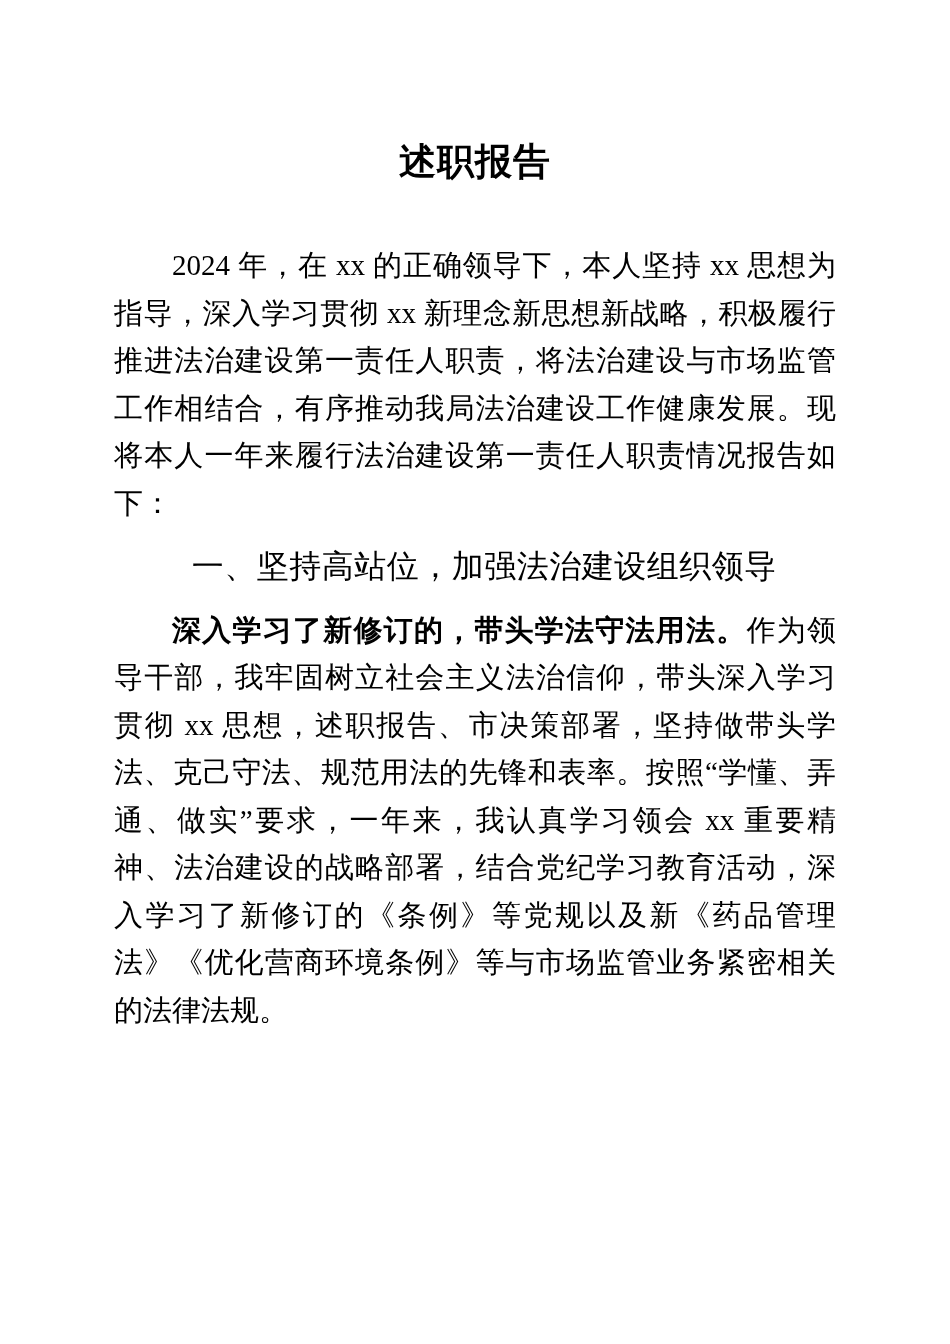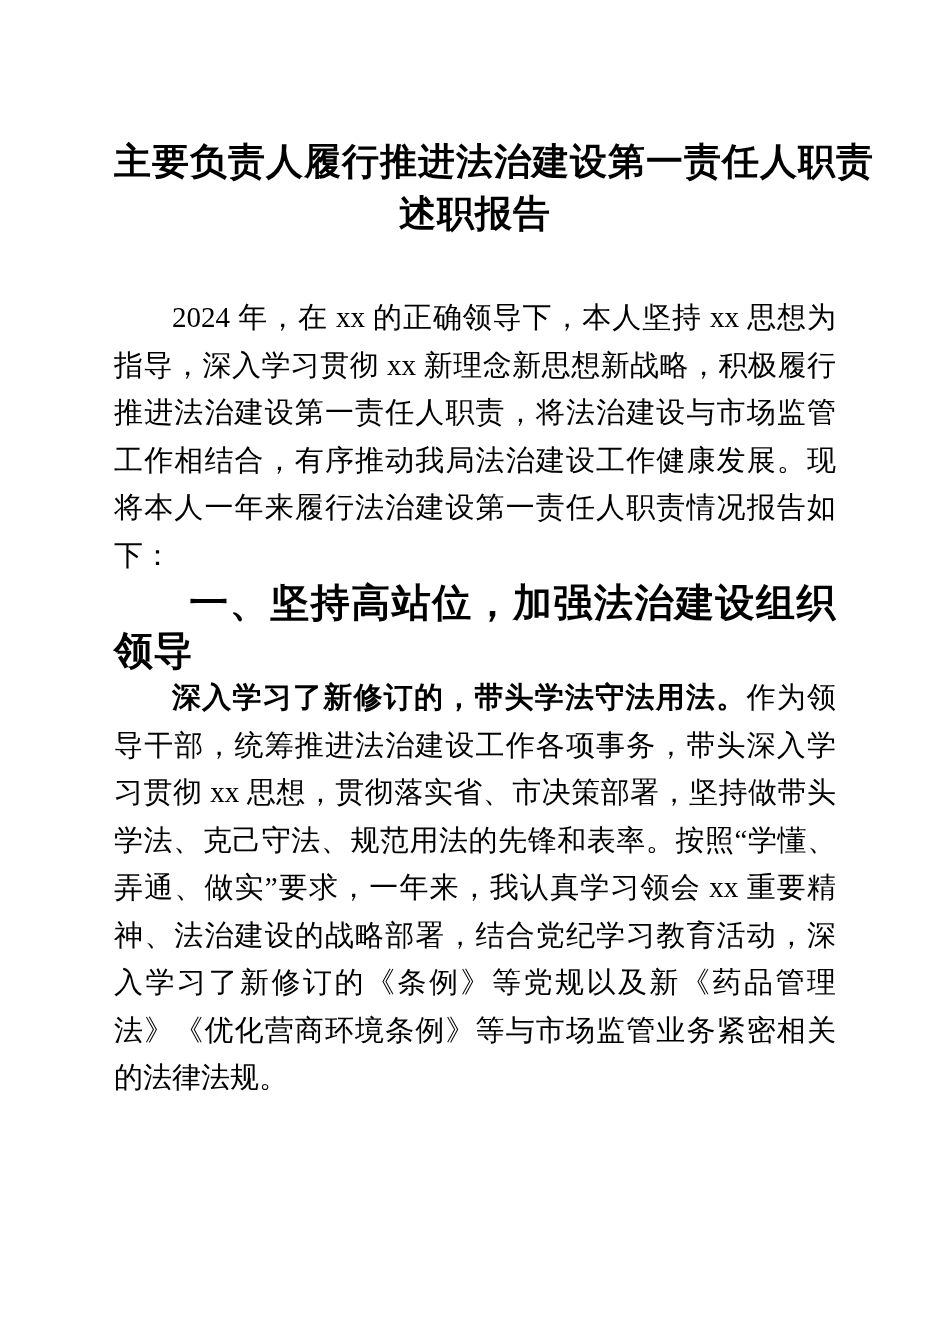--- a/index.html
+++ b/index.html
@@ -38,45 +38,44 @@
     line-height: 47.5px;
     text-align: justify;
   }
   .para {
     margin: 0;
     text-indent: 2em;
     word-break: break-all;
     font-family: Liberation Serif, serif;
   }
   .section-heading {
-    margin: 0;
-    font-size: 39px;
+    margin: 16px;
+    font-size: 32px;
     line-height: 47.5px;
-    font-weight: 700;
+    font-weight: 400;
     font-family: "Liberation Sans", sans-serif;
     text-indent: 1.93em;
     letter-spacing: 0.5px;
   }
   .lead {
     font-weight: 700;
   }
 </style>
 </head>
 <body>
 
 <div class="page">
 
   <h1 class="doc-title">
-    <span class="title-line">主要负责人履行推进法治建设第一责任人职责</span>
     <span class="title-line">述职报告</span>
   </h1>
 
   <div class="doc-body">
 
     <p class="para">2024 年，在 xx 的正确领导下，本人坚持 xx 思想为指导，深入学习贯彻 xx 新理念新思想新战略，积极履行推进法治建设第一责任人职责，将法治建设与市场监管工作相结合，有序推动我局法治建设工作健康发展。现将本人一年来履行法治建设第一责任人职责情况报告如下：</p>
 
     <h2 class="section-heading">一、坚持高站位，加强法治建设组织领导</h2>
 
 
-    <p class="para"><span class="lead">深入学习了新修订的，带头学法守法用法。</span><span>作为领导干部，统筹推进法治建设工作各项事务，带头深入学习贯彻 xx 思想，贯彻落实省、市决策部署，坚持做带头学法、克己守法、规范用法的先锋和表率。按照“学懂、弄通、做实”要求，一年来，我认真学习领会 xx 重要精神、法治建设的战略部署，结合党纪学习教育活动，深入学习了新修订的《条例》等党规以及新《药品管理法》《优化营商环境条例》等与市场监管业务紧密相关的法律法规。</span></p>
+    <p class="para"><span class="lead">深入学习了新修订的，带头学法守法用法。</span><span>作为领导干部，我牢固树立社会主义法治信仰，带头深入学习贯彻 xx 思想，述职报告、市决策部署，坚持做带头学法、克己守法、规范用法的先锋和表率。按照“学懂、弄通、做实”要求，一年来，我认真学习领会 xx 重要精神、法治建设的战略部署，结合党纪学习教育活动，深入学习了新修订的《条例》等党规以及新《药品管理法》《优化营商环境条例》等与市场监管业务紧密相关的法律法规。</span></p>
 
   </div>
 </div>
 
 </body></html>

